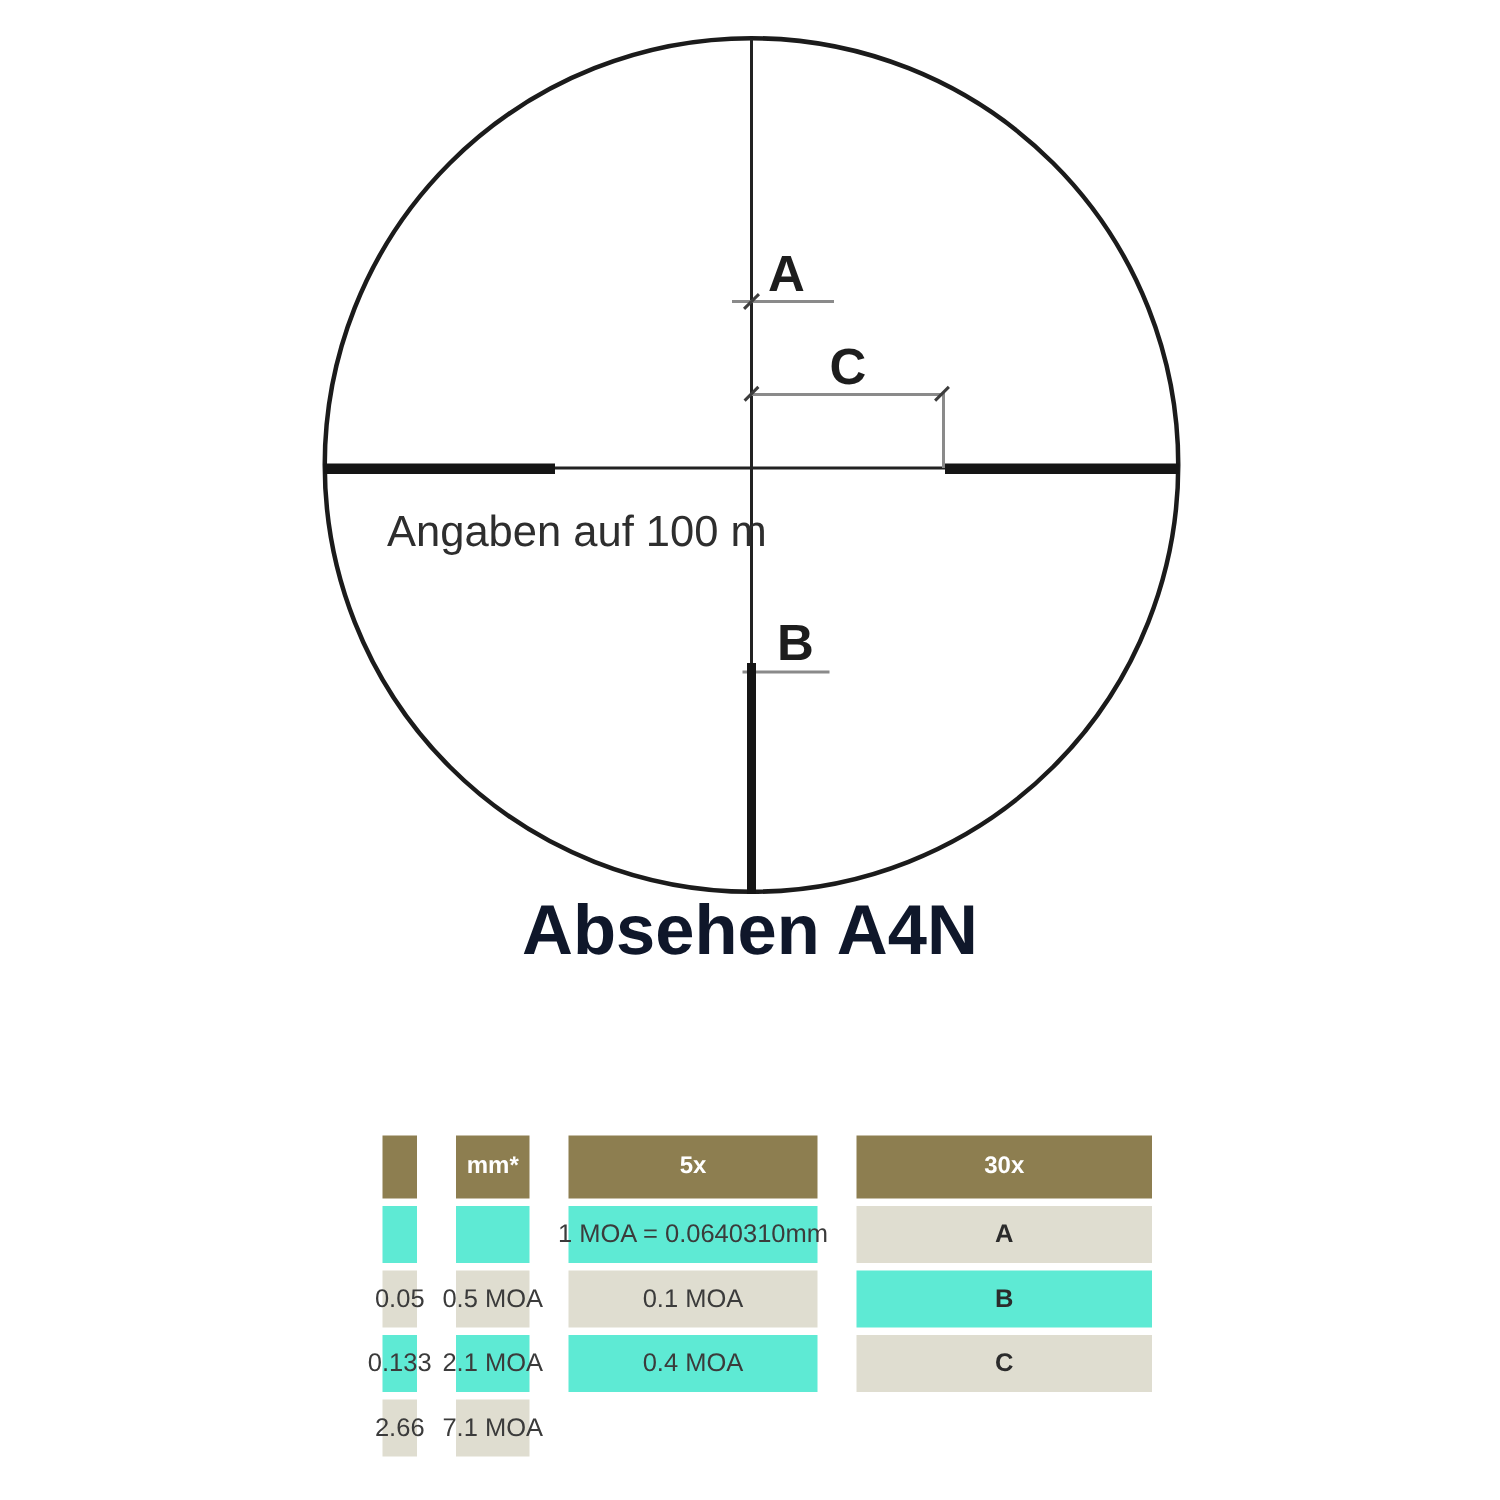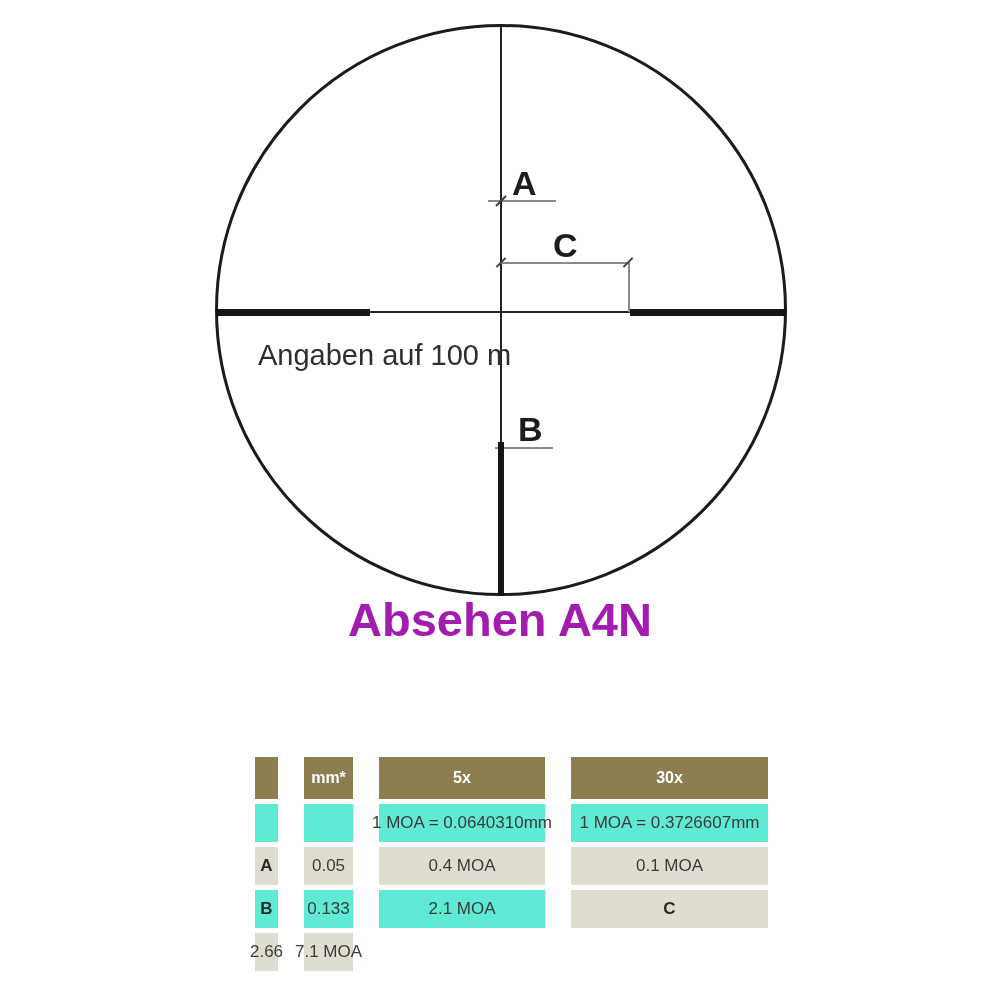--- a/index.html
+++ b/index.html
@@ -51,21 +51,21 @@
     left:258px;top:341px;
     font-size:29px;color:#2e2e2e;
     line-height:1;
     white-space:nowrap;
   }
   .title{
     position:absolute;
     left:0;top:596px;width:1000px;
     text-align:center;
     font-size:47px;font-weight:700;
-    color:#a21caf;
+    color:#0f172a;
     line-height:1;
   }
 
   
   .tbl{
     position:absolute;
     left:233px;top:757px;width:535px;
     display:grid;
     grid-template-columns:45px 71px 188px 219px;
     grid-template-rows:42px 38px 38px 38px 38px;
@@ -114,29 +114,29 @@
   <div class="tbl">
 
     <div class="cell hdr"></div>
     <div class="cell hdr">mm*</div>
     <div class="cell hdr">5x</div>
     <div class="cell hdr">30x</div>
 
     <div class="cell light"></div>
     <div class="cell light"></div>
     <div class="cell light">1 MOA = 0.0640310mm</div>
-    <div class="cell light">1 MOA = 0.3726607mm</div>
 
     <div class="cell beige rowlabel">A</div>
     <div class="cell beige">0.05</div>
-    <div class="cell beige">0.4 MOA</div>
+    <div class="cell beige">0.5 MOA</div>
     <div class="cell beige">0.1 MOA</div>
 
     <div class="cell light rowlabel">B</div>
     <div class="cell light">0.133</div>
     <div class="cell light">2.1 MOA</div>
+    <div class="cell light">0.4 MOA</div>
 
     <div class="cell beige rowlabel">C</div>
     <div class="cell beige">2.66</div>
     <div class="cell beige">7.1 MOA</div>
   </div>
 
 </div>
 
 </body></html>

